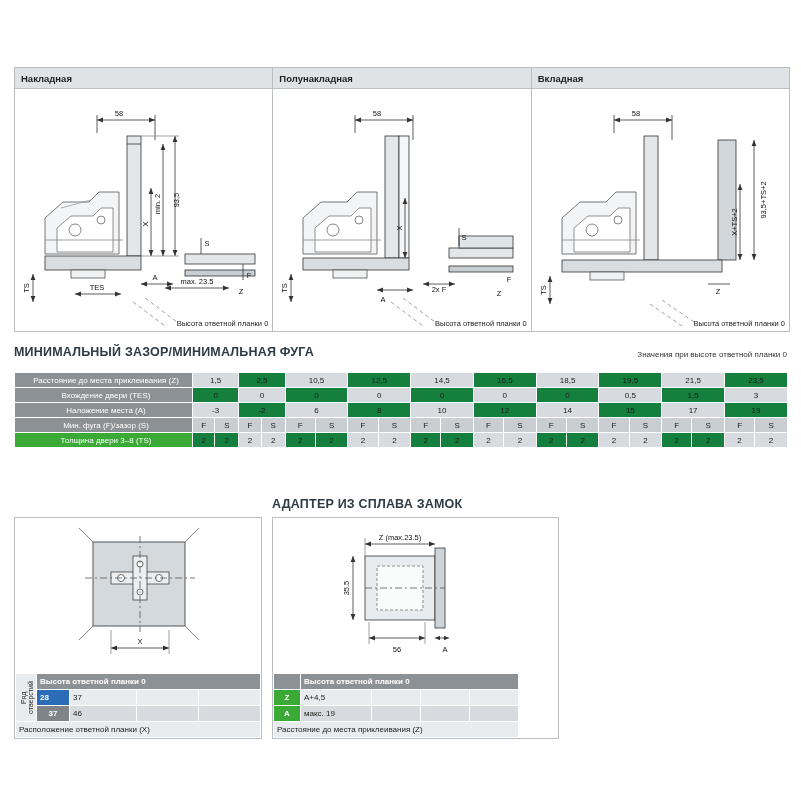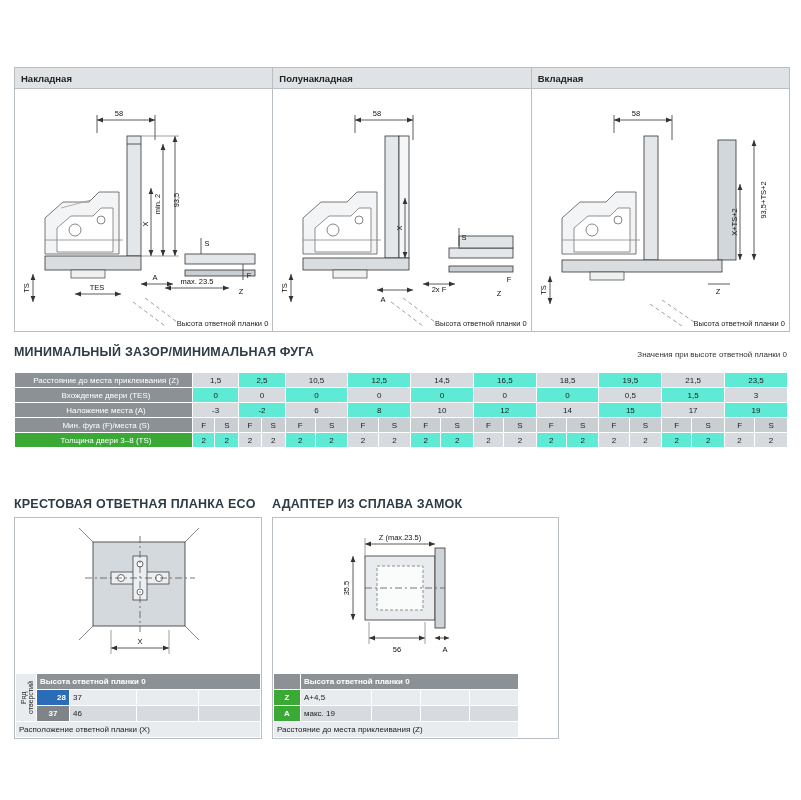--- a/index.html
+++ b/index.html
@@ -17,31 +17,31 @@
   
   .h-main{position:absolute;font-size:12.5px;font-weight:700;color:#2d3b45;letter-spacing:.2px;}
   .note-right{position:absolute;font-size:8px;color:#333;}
 
   
   .tbl{position:absolute;border-collapse:collapse;font-size:8px;}
   .tbl td{border:1px solid #ffffff;padding:0;text-align:center;vertical-align:middle;height:14px;}
   .lab{background:#8c9196;color:#ffffff;text-align:left;padding-left:5px !important;font-size:8px;width:172px;white-space:nowrap;}
   .lab-green{background:#3aa935;color:#ffffff;text-align:left;padding-left:5px !important;font-size:8px;white-space:nowrap;}
   .cellA{background:#d7dbdf;color:#1a1a1a;}
-  .cellB{background:#5eead4;color:#1a1a1a;}
+  .cellB{background:#15803d;color:#1a1a1a;}
   .cellC{background:#c8ced2;color:#1a1a1a;}
 
   
   .bpanel{position:absolute;border:1px solid #b9bec2;background:#fff;}
   .bt{border-collapse:collapse;font-size:8px;width:100%;}
   .bt td{border:1px solid #ffffff;height:15px;padding:0 3px;vertical-align:middle;}
   .bt .hdr{background:#8c9196;color:#fff;font-weight:600;}
   .bt .lt{background:#e9ecee;}
   .bt .md{background:#d7dbdf;}
-  .badge-blue{background:#2b6cb8;color:#fff;text-align:right;font-weight:700;}
+  .badge-blue{background:#2b6cb8;color:#fff;text-align:left;font-weight:700;}
   .badge-grey{background:#7f8488;color:#fff;text-align:center;font-weight:700;}
   .badge-green{background:#3aa935;color:#fff;text-align:center;font-weight:700;}
   .vlabel{writing-mode:vertical-rl;transform:rotate(180deg);font-size:7px;text-align:center;background:#e9ecee;}
   svg{display:block;}
   .dim{font-size:7.5px;fill:#111;font-family:"Liberation Sans",sans-serif;}
 </style>
 </head>
 <body>
 
 <div class="page">
@@ -273,21 +273,21 @@
       <td class="cellA" colspan="2">6</td>
       <td class="cellB" colspan="2">8</td>
       <td class="cellA" colspan="2">10</td>
       <td class="cellB" colspan="2">12</td>
       <td class="cellA" colspan="2">14</td>
       <td class="cellB" colspan="2">15</td>
       <td class="cellA" colspan="2">17</td>
       <td class="cellB" colspan="2">19</td>
     </tr>
     <tr>
-      <td class="lab">Мин. фуга (F)/места (S)</td>
+      <td class="lab">Мин. фуга (F)/зазор (S)</td>
       <td class="cellC">F</td>
       <td class="cellC">S</td>
       <td class="cellC">F</td>
       <td class="cellC">S</td>
       <td class="cellC">F</td>
       <td class="cellC">S</td>
       <td class="cellC">F</td>
       <td class="cellC">S</td>
       <td class="cellC">F</td>
       <td class="cellC">S</td>
@@ -321,21 +321,20 @@
       <td class="cellA">2</td>
       <td class="cellA">2</td>
       <td class="cellB">2</td>
       <td class="cellB">2</td>
       <td class="cellA">2</td>
       <td class="cellA">2</td>
     </tr>
   </tbody>
     </table>
 
-  <div class="h-main" style="left:14px;top:497px;">КРЕСТОВАЯ ОТВЕТНАЯ ПЛАНКА ECO</div>
   <div class="h-main" style="left:272px;top:497px;">АДАПТЕР ИЗ СПЛАВА ЗАМОК</div>
 
   <div class="bpanel" style="left:14px;top:517px;width:246px;height:220px;">
     <div style="position:absolute;left:0;top:0;width:100%;height:155px;">
       <svg width="246" height="155" viewBox="0 0 246 155">
         <g stroke="#333" fill="none" stroke-width="0.8">
           <rect x="78" y="24" width="92" height="84" fill="#d4d9dd" stroke="#333"></rect>
           <path d="M78 24 l-14 -14 M170 24 l14 -14 M78 108 l-14 14 M170 108 l14 14" stroke="#666"></path>
 
           <rect x="96" y="54" width="58" height="12" fill="#eceff1" stroke="#444"></rect>

